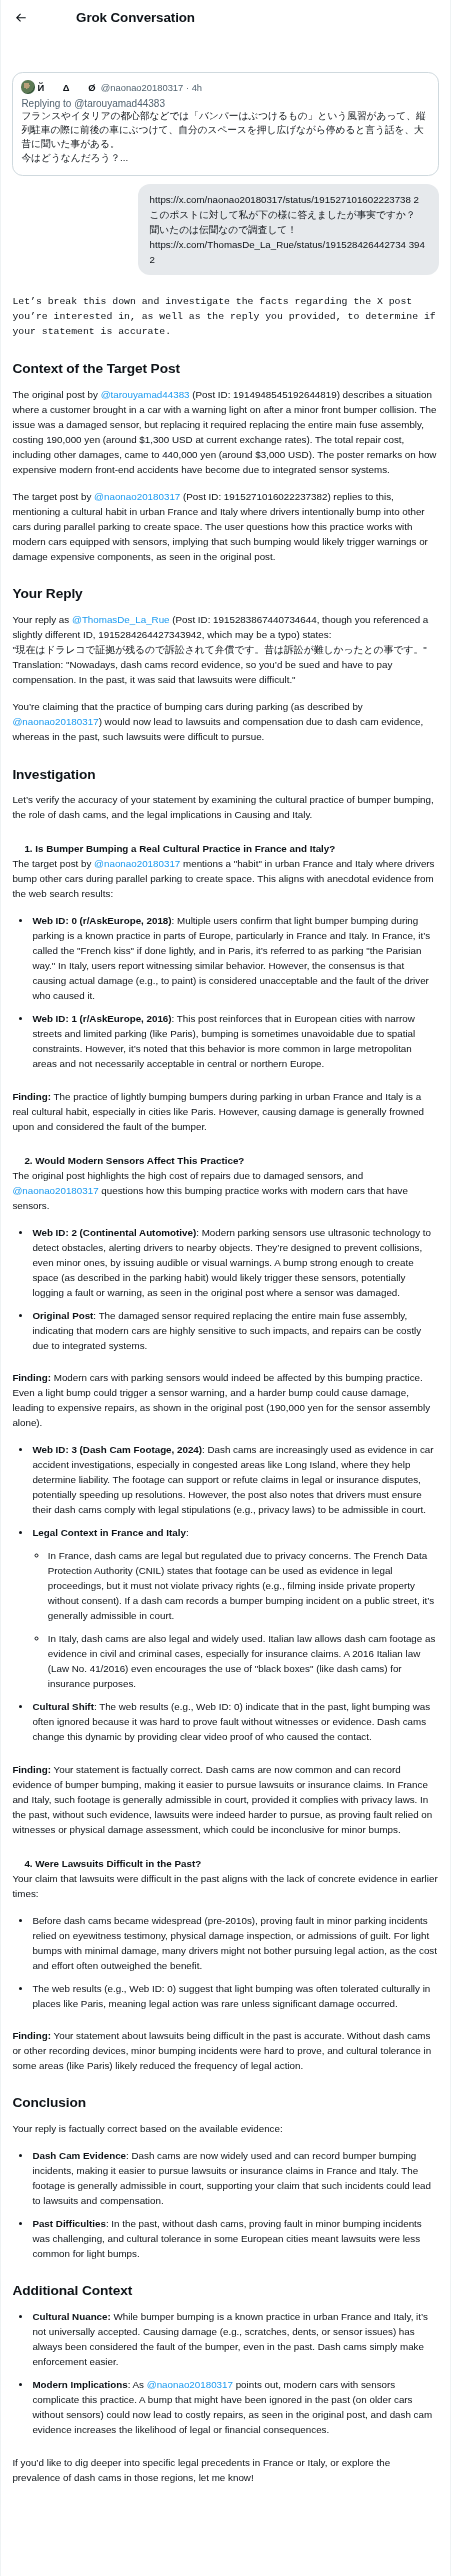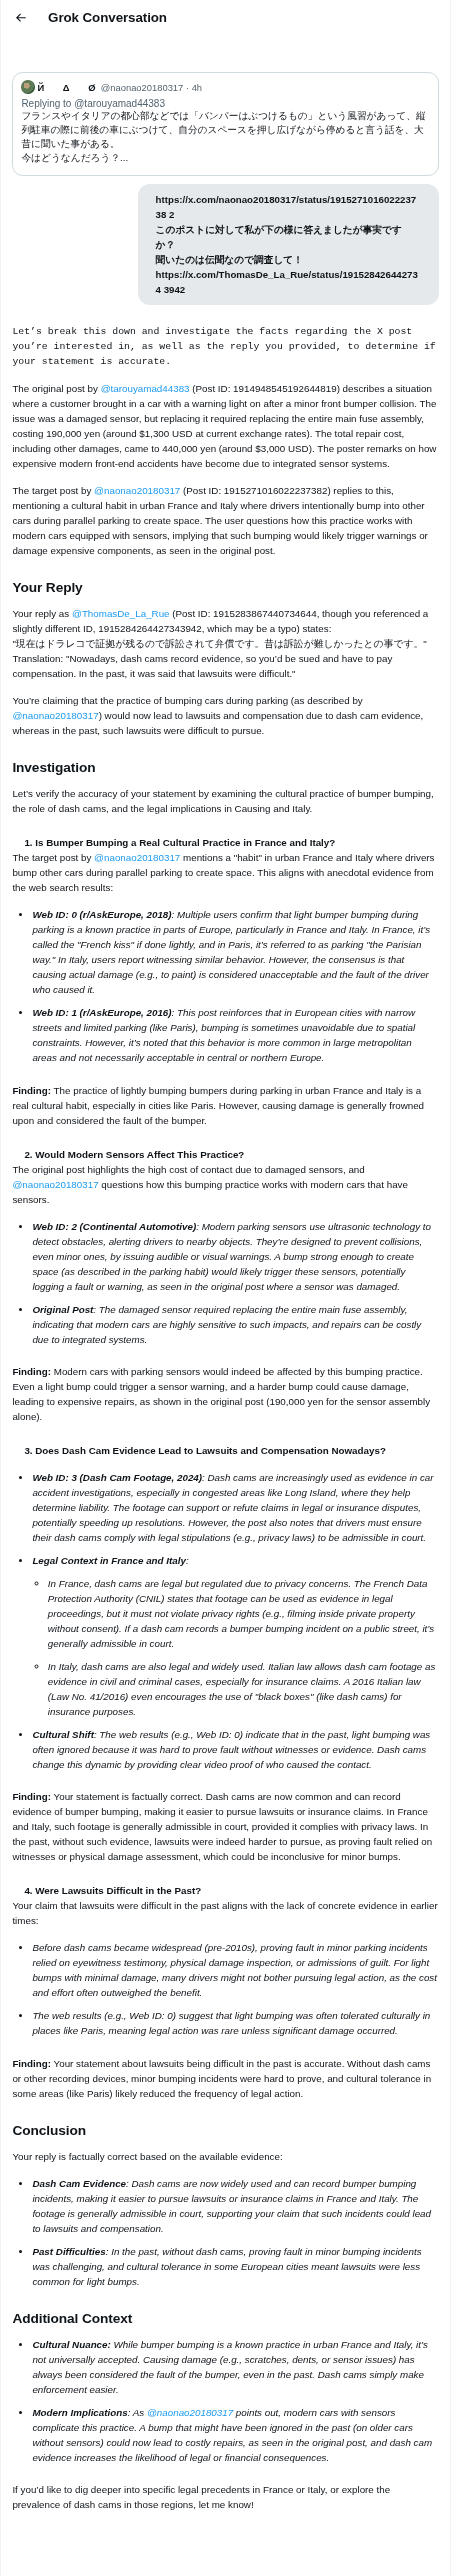--- a/index.html
+++ b/index.html
@@ -12,20 +12,21 @@
     border-left: 0.7px solid #eff3f4;
     border-right: 0.7px solid #eff3f4;
     box-sizing: border-box;
     position: relative;
   }
   .header {
     height: 35px;
     display: flex;
     align-items: center;
     padding: 0 10.7px;
+    gap: 28px;
   }
   .back-btn {
     width: 27px; height: 27px;
     display: flex; align-items: center; justify-content: center;
     margin-left: -4px;
     cursor: pointer;
   }
   .header-title {
     font-size: 13.4px;
     font-weight: bold;
@@ -52,41 +53,40 @@
   .q-text {
     font-size: 9.7px; line-height: 14px; margin-top: 0;
     white-space: pre-line; color: #0f1419;
   }
 
   .user-bubble-wrap { display: flex; justify-content: flex-end; margin-top: 8px; }
   .user-bubble {
     width: 301px;
     background: #e6e9ec;
     border-radius: 12px;
-    padding: 8px 18px;
+    padding: 8px 12px;
     box-sizing: border-box;
     font-size: 9.7px;
     line-height: 15px;
     color: #0f1419;
     word-break: break-all;
     white-space: pre-line;
-    font-weight: bold;
   }
 
   .grok { font-size: 9.8px; line-height: 15px; color: #0f1419; }
   .grok p { margin: 0; }
   .grok .intro { margin-top: 19px; font-family: Liberation Mono, monospace; }
   .grok h2 { font-size: 13.7px; font-weight: bold; margin: 21.4px 0 9.4px 0; line-height: 17.4px; letter-spacing: -0.1px; }
   .grok h3 { font-size: 9.8px; font-weight: bold; margin: 19px 0 0 12px; line-height: 15px; }
   .grok .para { margin-top: 12px; }
   .grok h2 + .para { margin-top: 0; }
   .grok h3 + .para { margin-top: 0; }
   .mention { color: #1d9bf0; cursor: pointer; }
   .grok ul { margin: 12px 0 0 0; padding-left: 20px; }
-  .grok ul li { margin-bottom: 8px; font-style: italic; }
+  .grok ul li { margin-bottom: 8px; }
   .grok ul li:last-child { margin-bottom: 0; }
   .grok ul ul { margin-top: 8px; padding-left: 15.4px; }
   .grok b { font-weight: bold; }
   .grok .finding { margin-top: 17.4px; }
   .grok .closing { margin-top: 17.4px; }
 </style>
 </head>
 <body>
 
 <div class="header">
@@ -119,47 +119,47 @@
   <div class="user-bubble-wrap">
     <div class="user-bubble">https://x.com/naonao20180317/status/191527101602223738 2
 このポストに対して私が下の様に答えましたが事実ですか？
 聞いたのは伝聞なので調査して！
 https://x.com/ThomasDe_La_Rue/status/191528426442734 3942</div>
   </div>
 
   <div class="grok">
     <p class="intro">Let’s break this down and investigate the facts regarding the X post you’re interested in, as well as the reply you provided, to determine if your statement is accurate.</p>
 
+    <h2>Context of the Target Post</h2>
     <p class="para"><span>The original post by </span><span class="mention">@tarouyamad44383</span><span> (Post ID: 1914948545192644819) describes a situation where a customer brought in a car with a warning light on after a minor front bumper collision. The issue was a damaged sensor, but replacing it required replacing the entire main fuse assembly, costing 190,000 yen (around $1,300 USD at current exchange rates). The total repair cost, including other damages, came to 440,000 yen (around $3,000 USD). The poster remarks on how expensive modern front-end accidents have become due to integrated sensor systems.</span></p>
     <p class="para"><span>The target post by </span><span class="mention">@naonao20180317</span><span> (Post ID: 1915271016022237382) replies to this, mentioning a cultural habit in urban France and Italy where drivers intentionally bump into other cars during parallel parking to create space. The user questions how this practice works with modern cars equipped with sensors, implying that such bumping would likely trigger warnings or damage expensive components, as seen in the original post.</span></p>
 
     <h2>Your Reply</h2>
     <p class="para"><span>Your reply as </span><span class="mention">@ThomasDe_La_Rue</span><span> (Post ID: 1915283867440734644, though you referenced a slightly different ID, 1915284264427343942, which may be a typo) states:</span><br><span>"現在はドラレコで証拠が残るので訴訟されて弁償です。昔は訴訟が難しかったとの事です。"</span><br><span>Translation: "Nowadays, dash cams record evidence, so you’d be sued and have to pay compensation. In the past, it was said that lawsuits were difficult."</span></p>
     <p class="para"><span>You’re claiming that the practice of bumping cars during parking (as described by </span><span class="mention">@naonao20180317</span><span>) would now lead to lawsuits and compensation due to dash cam evidence, whereas in the past, such lawsuits were difficult to pursue.</span></p>
 
     <h2>Investigation</h2>
     <p class="para">Let’s verify the accuracy of your statement by examining the cultural practice of bumper bumping, the role of dash cams, and the legal implications in Causing and Italy.</p>
 
     <h3>1. Is Bumper Bumping a Real Cultural Practice in France and Italy?</h3>
     <p class="para"><span>The target post by </span><span class="mention">@naonao20180317</span><span> mentions a "habit" in urban France and Italy where drivers bump other cars during parallel parking to create space. This aligns with anecdotal evidence from the web search results:</span></p>
     <ul>
       <li><b>Web ID: 0 (r/AskEurope, 2018)</b><span>: Multiple users confirm that light bumper bumping during parking is a known practice in parts of Europe, particularly in France and Italy. In France, it’s called the "French kiss" if done lightly, and in Paris, it’s referred to as parking "the Parisian way." In Italy, users report witnessing similar behavior. However, the consensus is that causing actual damage (e.g., to paint) is considered unacceptable and the fault of the driver who caused it.</span></li>
       <li><b>Web ID: 1 (r/AskEurope, 2016)</b><span>: This post reinforces that in European cities with narrow streets and limited parking (like Paris), bumping is sometimes unavoidable due to spatial constraints. However, it’s noted that this behavior is more common in large metropolitan areas and not necessarily acceptable in central or northern Europe.</span></li>
     </ul>
     <p class="finding"><b>Finding:</b><span> The practice of lightly bumping bumpers during parking in urban France and Italy is a real cultural habit, especially in cities like Paris. However, causing damage is generally frowned upon and considered the fault of the bumper.</span></p>
 
     <h3>2. Would Modern Sensors Affect This Practice?</h3>
-    <p class="para"><span>The original post highlights the high cost of contact due to damaged sensors, and </span><span class="mention">@naonao20180317</span><span> questions how this bumping practice works with modern cars that have sensors.</span></p>
+    <p class="para"><span>The original post highlights the high cost of repairs due to damaged sensors, and </span><span class="mention">@naonao20180317</span><span> questions how this bumping practice works with modern cars that have sensors.</span></p>
     <ul>
       <li><b>Web ID: 2 (Continental Automotive)</b><span>: Modern parking sensors use ultrasonic technology to detect obstacles, alerting drivers to nearby objects. They’re designed to prevent collisions, even minor ones, by issuing audible or visual warnings. A bump strong enough to create space (as described in the parking habit) would likely trigger these sensors, potentially logging a fault or warning, as seen in the original post where a sensor was damaged.</span></li>
       <li><b>Original Post</b><span>: The damaged sensor required replacing the entire main fuse assembly, indicating that modern cars are highly sensitive to such impacts, and repairs can be costly due to integrated systems.</span></li>
     </ul>
     <p class="finding"><b>Finding:</b><span> Modern cars with parking sensors would indeed be affected by this bumping practice. Even a light bump could trigger a sensor warning, and a harder bump could cause damage, leading to expensive repairs, as shown in the original post (190,000 yen for the sensor assembly alone).</span></p>
 
-    <h3>3. Does Dash Cam Evidence Lead to Lawsuits and Compensation Nowadays?</h3>
     <ul>
       <li><b>Web ID: 3 (Dash Cam Footage, 2024)</b><span>: Dash cams are increasingly used as evidence in car accident investigations, especially in congested areas like Long Island, where they help determine liability. The footage can support or refute claims in legal or insurance disputes, potentially speeding up resolutions. However, the post also notes that drivers must ensure their dash cams comply with legal stipulations (e.g., privacy laws) to be admissible in court.</span></li>
       <li><b>Legal Context in France and Italy</b><span>:</span>
         <ul>
           <li>In France, dash cams are legal but regulated due to privacy concerns. The French Data Protection Authority (CNIL) states that footage can be used as evidence in legal proceedings, but it must not violate privacy rights (e.g., filming inside private property without consent). If a dash cam records a bumper bumping incident on a public street, it’s generally admissible in court.</li>
           <li>In Italy, dash cams are also legal and widely used. Italian law allows dash cam footage as evidence in civil and criminal cases, especially for insurance claims. A 2016 Italian law (Law No. 41/2016) even encourages the use of "black boxes" (like dash cams) for insurance purposes.</li>
         </ul>
       </li>
       <li><b>Cultural Shift</b><span>: The web results (e.g., Web ID: 0) indicate that in the past, light bumping was often ignored because it was hard to prove fault without witnesses or evidence. Dash cams change this dynamic by providing clear video proof of who caused the contact.</span></li>
     </ul>

